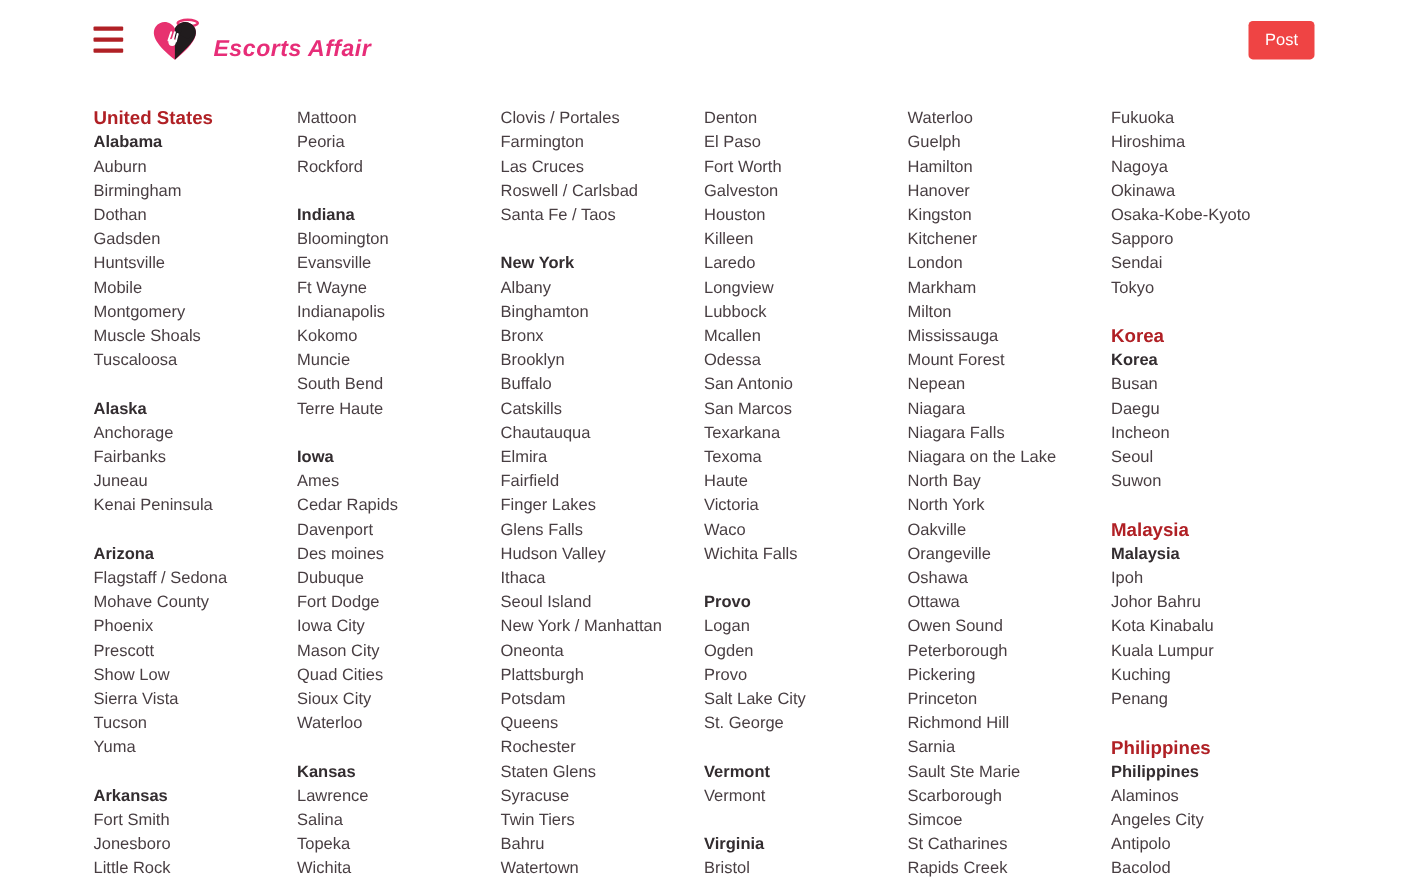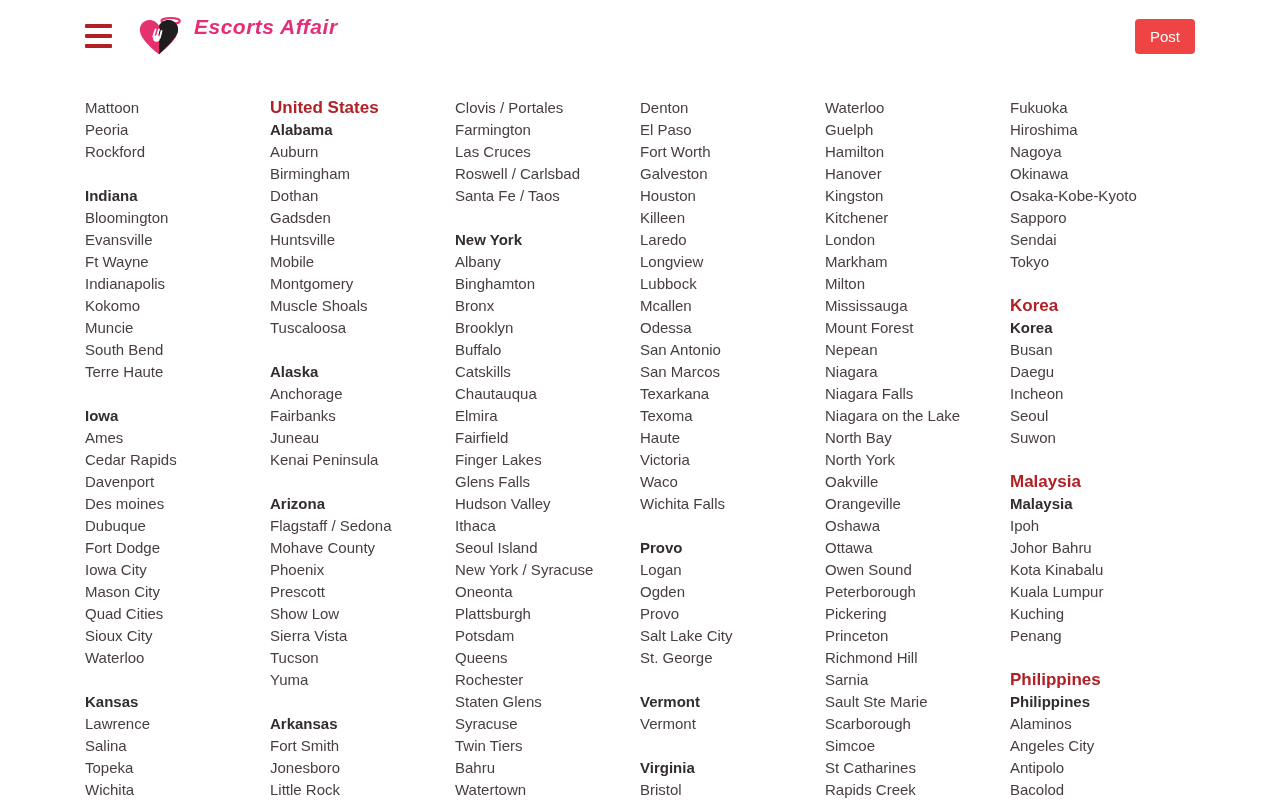--- a/index.html
+++ b/index.html
@@ -4,21 +4,21 @@
 <style>
   * { margin:0; padding:0; box-sizing:border-box; }
   html,body { width:1280px; height:800px; overflow:hidden; background:#ffffff;
     font-family:"Liberation Sans", sans-serif; }
 
   
   .topbar { display:flex; align-items:center; padding:14px 85px 0 85px; height:58px; }
   .hamburger { width:27px; height:24px; display:flex; flex-direction:column;
     justify-content:space-between; cursor:pointer; flex:0 0 auto; }
   .hamburger span { display:block; height:4px; width:100%; background:#b02025; border-radius:1px; }
-  .brand { display:flex; align-items:flex-start; margin-left:22px; text-decoration:none; cursor:pointer; }
+  .brand { display:flex; align-items:flex-end; margin-left:22px; text-decoration:none; cursor:pointer; }
   .brand svg { display:block; }
   .brand-name { margin-left:10px; font-size:21px; font-weight:bold; font-style:italic;
     color:#e72d78; letter-spacing:0.5px; white-space:nowrap; }
   .post-btn { margin-left:auto; background:#ef4444; color:#ffffff; border:none;
     font-family:"Liberation Sans", sans-serif; font-size:15px; padding:9px 15px;
     border-radius:4px; cursor:pointer; }
 
   
   .directory { margin:39px 85px 0 85px; display:flex; }
   .column { width:185px; flex:0 0 185px; }
@@ -57,20 +57,54 @@
         <circle cx="27" cy="28" r="4" fill="#ffffff"></circle>
       </svg>
     </span>
     <span class="brand-name">Escorts Affair</span>
   </a>
 
   <button class="post-btn">Post</button>
 </header>
 
 <main class="directory">
+    <div class="column">
+      <div class="row country">United States</div>
+      <div class="row state">Alabama</div>
+      <div class="row city">Auburn</div>
+      <div class="row city">Birmingham</div>
+      <div class="row city">Dothan</div>
+      <div class="row city">Gadsden</div>
+      <div class="row city">Huntsville</div>
+      <div class="row city">Mobile</div>
+      <div class="row city">Montgomery</div>
+      <div class="row city">Muscle Shoals</div>
+      <div class="row city">Tuscaloosa</div>
+      <div class="row gap"></div>
+      <div class="row state">Alaska</div>
+      <div class="row city">Anchorage</div>
+      <div class="row city">Fairbanks</div>
+      <div class="row city">Juneau</div>
+      <div class="row city">Kenai Peninsula</div>
+      <div class="row gap"></div>
+      <div class="row state">Arizona</div>
+      <div class="row city">Flagstaff / Sedona</div>
+      <div class="row city">Mohave County</div>
+      <div class="row city">Phoenix</div>
+      <div class="row city">Prescott</div>
+      <div class="row city">Show Low</div>
+      <div class="row city">Sierra Vista</div>
+      <div class="row city">Tucson</div>
+      <div class="row city">Yuma</div>
+      <div class="row gap"></div>
+      <div class="row state">Arkansas</div>
+      <div class="row city">Fort Smith</div>
+      <div class="row city">Jonesboro</div>
+      <div class="row city">Little Rock</div>
+    </div>
     <div class="column">
       <div class="row city">Mattoon</div>
       <div class="row city">Peoria</div>
       <div class="row city">Rockford</div>
       <div class="row gap"></div>
       <div class="row state">Indiana</div>
       <div class="row city">Bloomington</div>
       <div class="row city">Evansville</div>
       <div class="row city">Ft Wayne</div>
       <div class="row city">Indianapolis</div>
@@ -90,54 +124,20 @@
       <div class="row city">Mason City</div>
       <div class="row city">Quad Cities</div>
       <div class="row city">Sioux City</div>
       <div class="row city">Waterloo</div>
       <div class="row gap"></div>
       <div class="row state">Kansas</div>
       <div class="row city">Lawrence</div>
       <div class="row city">Salina</div>
       <div class="row city">Topeka</div>
       <div class="row city">Wichita</div>
-    </div>
-    <div class="column">
-      <div class="row country">United States</div>
-      <div class="row state">Alabama</div>
-      <div class="row city">Auburn</div>
-      <div class="row city">Birmingham</div>
-      <div class="row city">Dothan</div>
-      <div class="row city">Gadsden</div>
-      <div class="row city">Huntsville</div>
-      <div class="row city">Mobile</div>
-      <div class="row city">Montgomery</div>
-      <div class="row city">Muscle Shoals</div>
-      <div class="row city">Tuscaloosa</div>
-      <div class="row gap"></div>
-      <div class="row state">Alaska</div>
-      <div class="row city">Anchorage</div>
-      <div class="row city">Fairbanks</div>
-      <div class="row city">Juneau</div>
-      <div class="row city">Kenai Peninsula</div>
-      <div class="row gap"></div>
-      <div class="row state">Arizona</div>
-      <div class="row city">Flagstaff / Sedona</div>
-      <div class="row city">Mohave County</div>
-      <div class="row city">Phoenix</div>
-      <div class="row city">Prescott</div>
-      <div class="row city">Show Low</div>
-      <div class="row city">Sierra Vista</div>
-      <div class="row city">Tucson</div>
-      <div class="row city">Yuma</div>
-      <div class="row gap"></div>
-      <div class="row state">Arkansas</div>
-      <div class="row city">Fort Smith</div>
-      <div class="row city">Jonesboro</div>
-      <div class="row city">Little Rock</div>
     </div>
     <div class="column">
       <div class="row city">Clovis / Portales</div>
       <div class="row city">Farmington</div>
       <div class="row city">Las Cruces</div>
       <div class="row city">Roswell / Carlsbad</div>
       <div class="row city">Santa Fe / Taos</div>
       <div class="row gap"></div>
       <div class="row state">New York</div>
       <div class="row city">Albany</div>
@@ -147,21 +147,21 @@
       <div class="row city">Buffalo</div>
       <div class="row city">Catskills</div>
       <div class="row city">Chautauqua</div>
       <div class="row city">Elmira</div>
       <div class="row city">Fairfield</div>
       <div class="row city">Finger Lakes</div>
       <div class="row city">Glens Falls</div>
       <div class="row city">Hudson Valley</div>
       <div class="row city">Ithaca</div>
       <div class="row city">Seoul Island</div>
-      <div class="row city">New York / Syracuse</div>
+      <div class="row city">New York / Manhattan</div>
       <div class="row city">Oneonta</div>
       <div class="row city">Plattsburgh</div>
       <div class="row city">Potsdam</div>
       <div class="row city">Queens</div>
       <div class="row city">Rochester</div>
       <div class="row city">Staten Glens</div>
       <div class="row city">Syracuse</div>
       <div class="row city">Twin Tiers</div>
       <div class="row city">Bahru</div>
       <div class="row city">Watertown</div>

